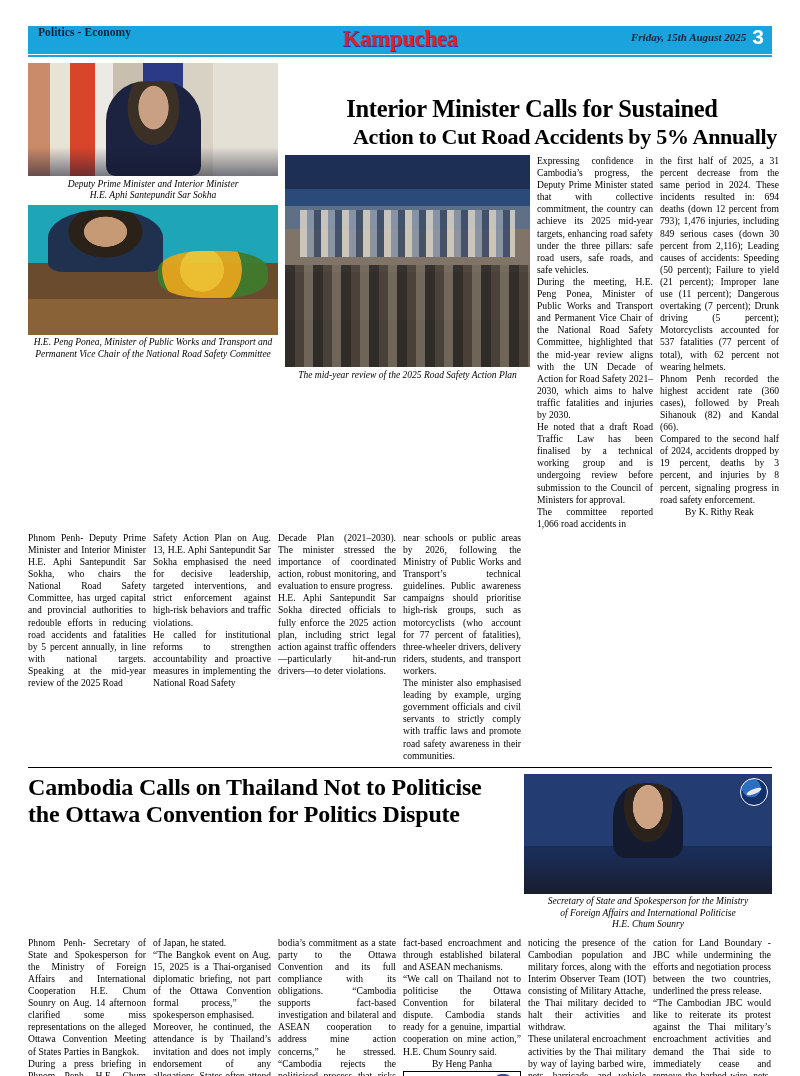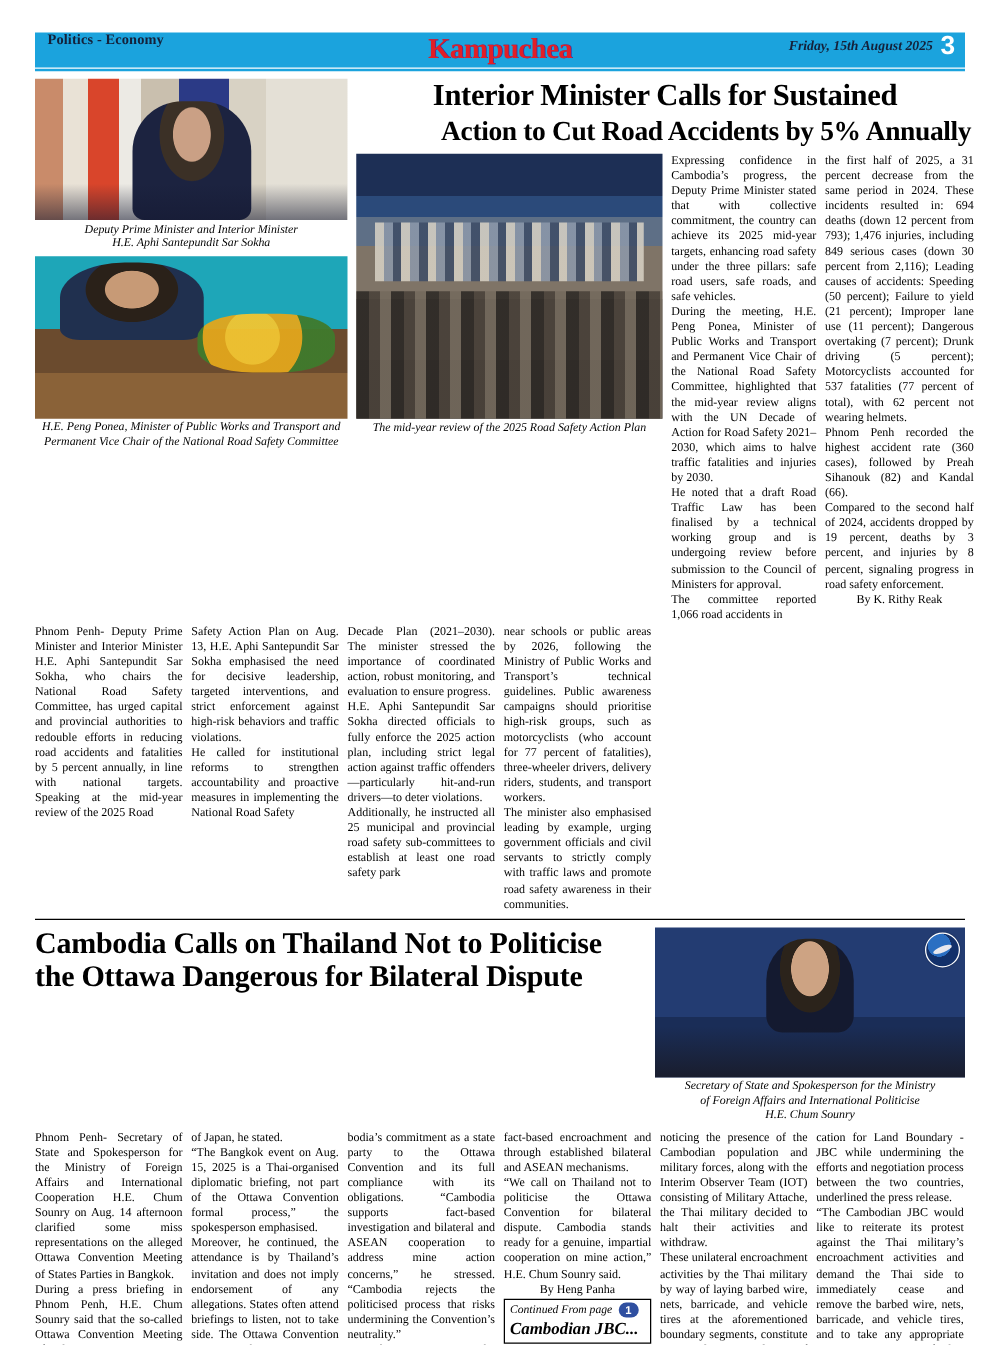--- a/index.html
+++ b/index.html
@@ -107,20 +107,21 @@
     padding: 2.5px 4px 3px;
   }
   .a1-headline {
     text-align: center;
     font-weight: bold;
     font-size: 24.5px;
     line-height: 28px;
     letter-spacing: -0.3px;
     font-family: "Liberation Serif", serif;
     padding: 0 2px;
+    margin-top: 32px;
   }
   .a1-headline .l2 { font-size: 22px; text-align: right; }
 
   .hr-thin { border-top: 1px solid #000; }
 
   
   .cols { display: flex; }
   .col {
     font-size: 9.6px;
     line-height: 12.1px;
@@ -351,38 +352,37 @@
       <div class="col" style="width:118px; flex:0 0 118px;">
         <p>Phnom Penh- Deputy Prime Minister and Interior Minister H.E. Aphi Santepundit Sar Sokha, who chairs the National Road Safety Committee, has urged capital and provincial authorities to redouble efforts in reducing road accidents and fatalities by 5 percent annually, in line with national targets. Speaking at the mid-year review of the 2025 Road</p>
       </div>
       <div class="col" style="width:118px; flex:0 0 118px;">
         <p>Safety Action Plan on Aug. 13, H.E. Aphi Santepundit Sar Sokha emphasised the need for decisive leadership, targeted interventions, and strict enforcement against high-risk behaviors and traffic violations.</p>
         <p>He called for institutional reforms to strengthen accountability and proactive measures in implementing the National Road Safety</p>
       </div>
       <div class="col" style="width:118px; flex:0 0 118px;">
         <p>Decade Plan (2021–2030). The minister stressed the importance of coordinated action, robust monitoring, and evaluation to ensure progress.</p>
         <p>H.E. Aphi Santepundit Sar Sokha directed officials to fully enforce the 2025 action plan, including strict legal action against traffic offenders—particularly hit-and-run drivers—to deter violations.</p>
-        <p>Additionally, he instructed all 25 municipal and provincial road safety sub-committees to establish at least one road safety park</p>
       </div>
       <div class="col" style="width:118px; flex:0 0 118px;">
         <p>near schools or public areas by 2026, following the Ministry of Public Works and Transport’s technical guidelines. Public awareness campaigns should prioritise high-risk groups, such as motorcyclists (who account for 77 percent of fatalities), three-wheeler drivers, delivery riders, students, and transport workers.</p>
         <p>The minister also emphasised leading by example, urging government officials and civil servants to strictly comply with traffic laws and promote road safety awareness in their communities.</p>
       </div>
       <div style="width:243px; flex:0 0 243px;"></div>
     </div>
 
     <div class="hr-thin" style="margin-top:5px;"></div>
   </div>
 
   <div class="article2">
 
     <div class="a2-head-row">
       <div class="a2-headline">
         <div>Cambodia Calls on Thailand Not to Politicise</div>
-        <div>the Ottawa Dangerous for Bilateral Dispute</div>
+        <div>the Ottawa Convention for Politics Dispute</div>
       </div>
       <div class="a2-photo-col">
         <div class="a2-photo-wrap">
           <div class="photo ph-portrait"></div>
           <div class="logo-badge"></div>
         </div>
         <div class="caption">
           <div>Secretary of State and Spokesperson for the Ministry</div>
           <div>of Foreign Affairs and International Politicise</div>
           <div>H.E. Chum Sounry</div>

